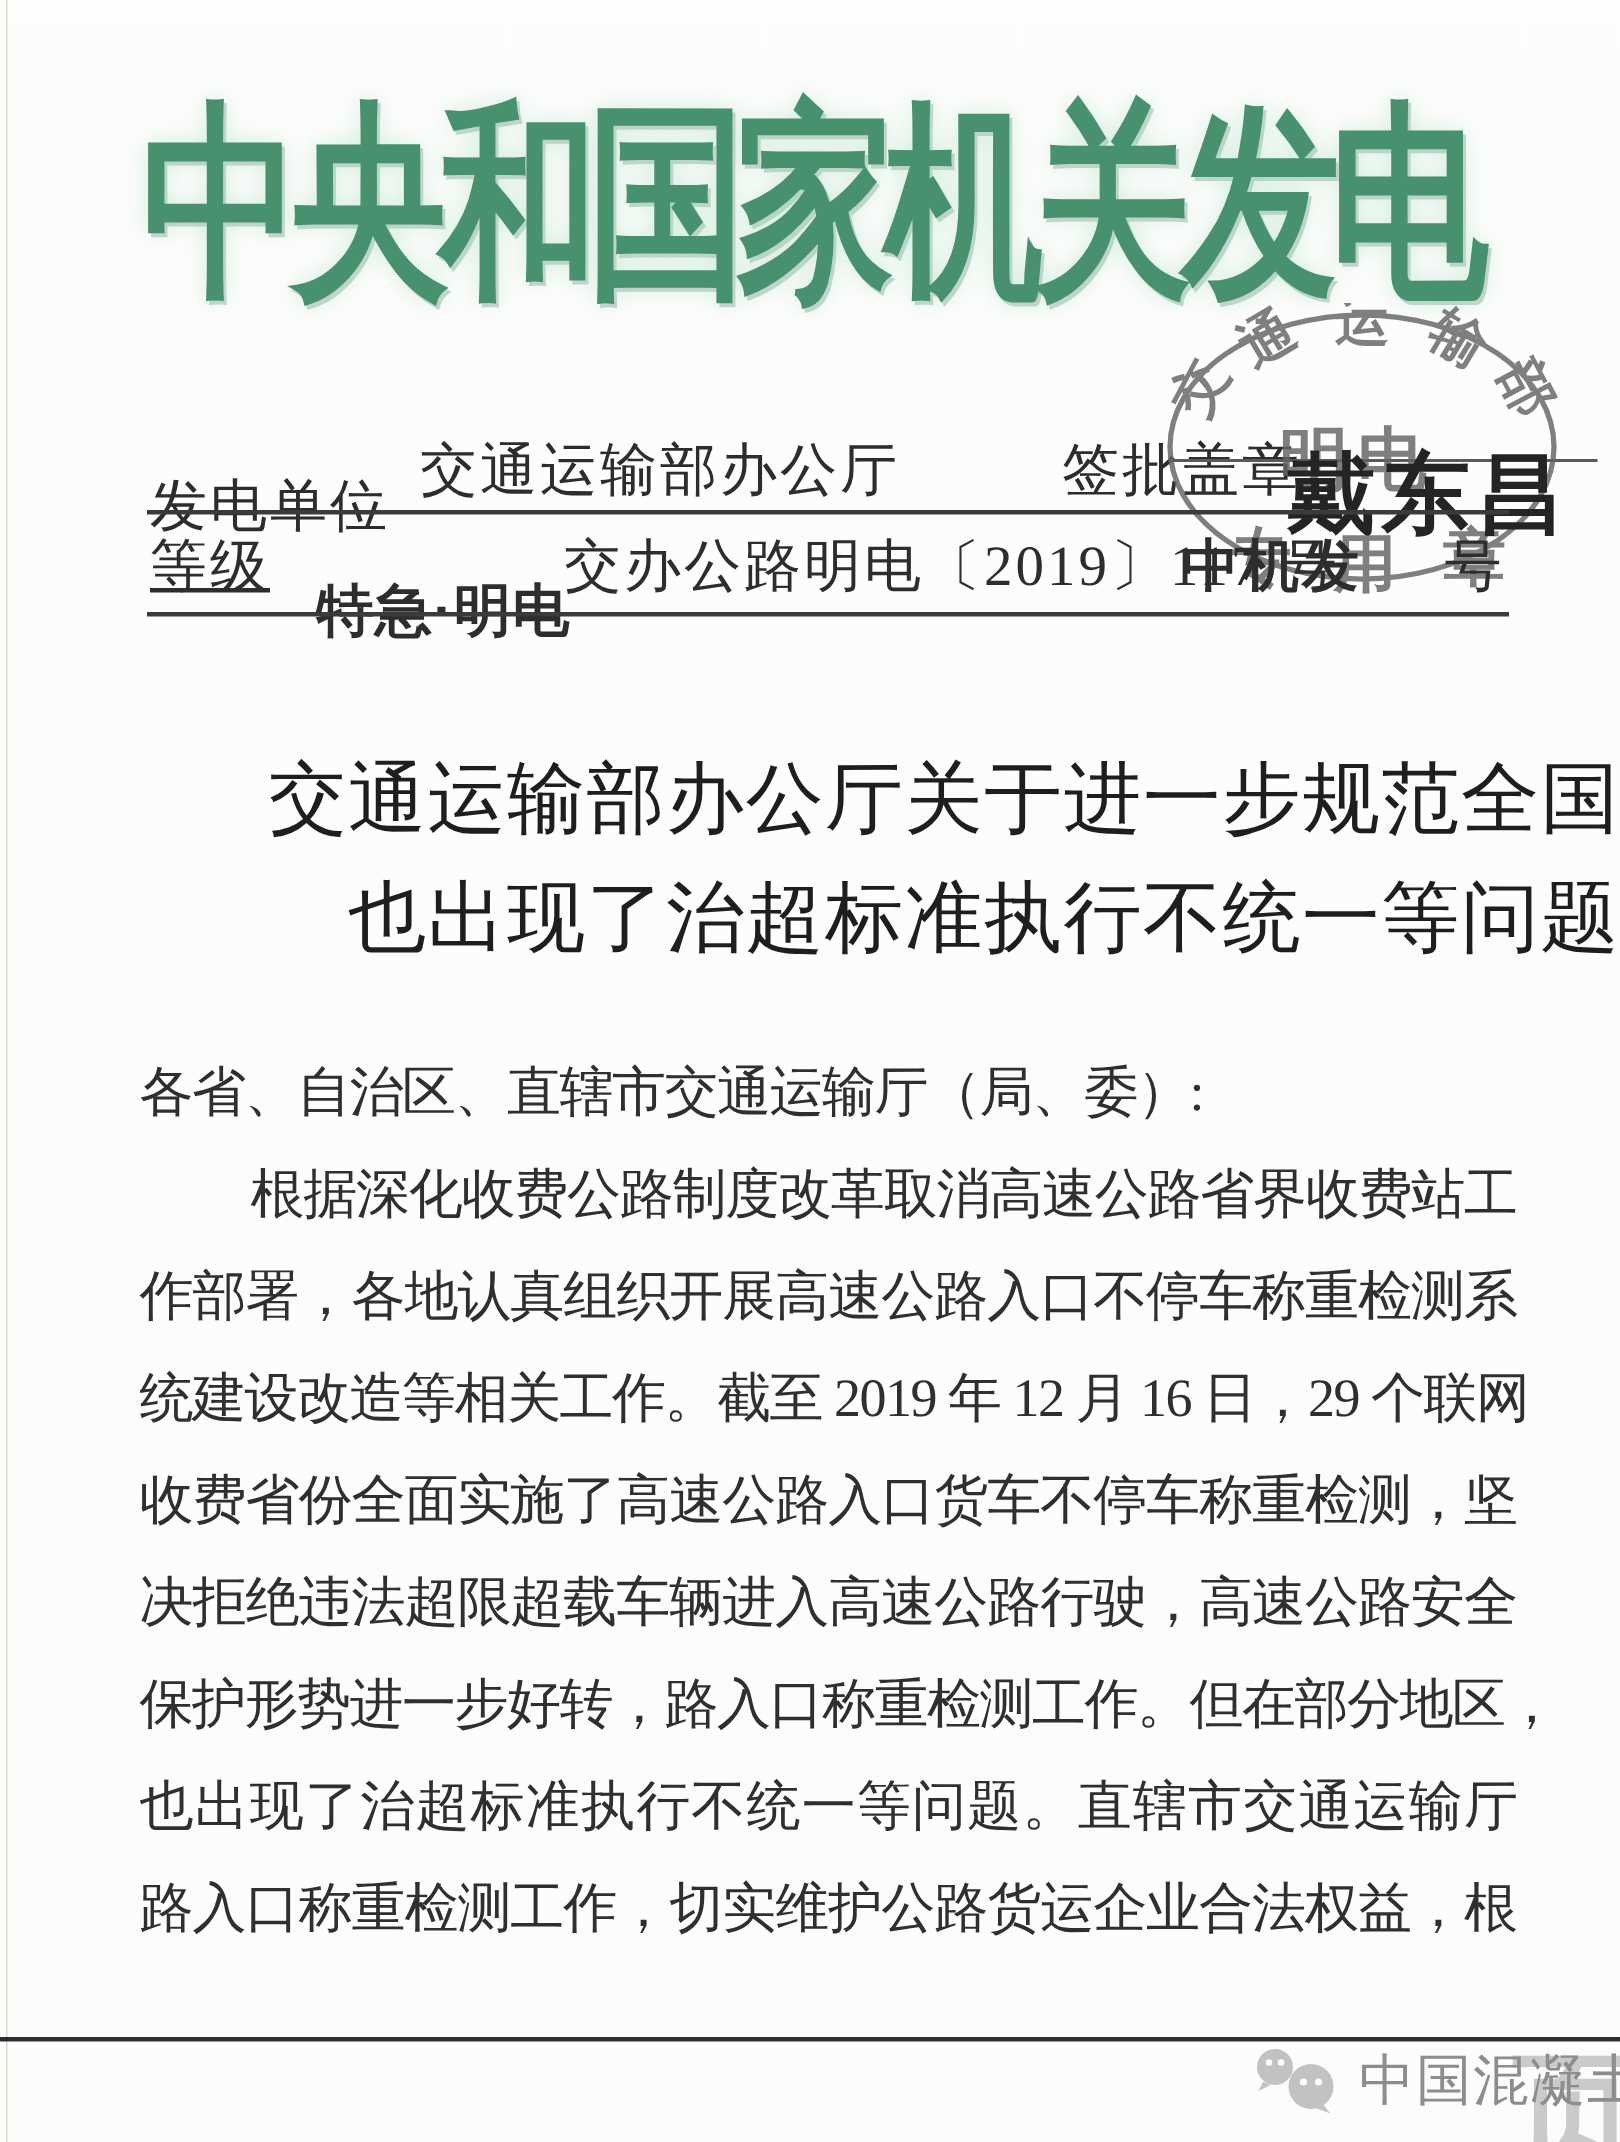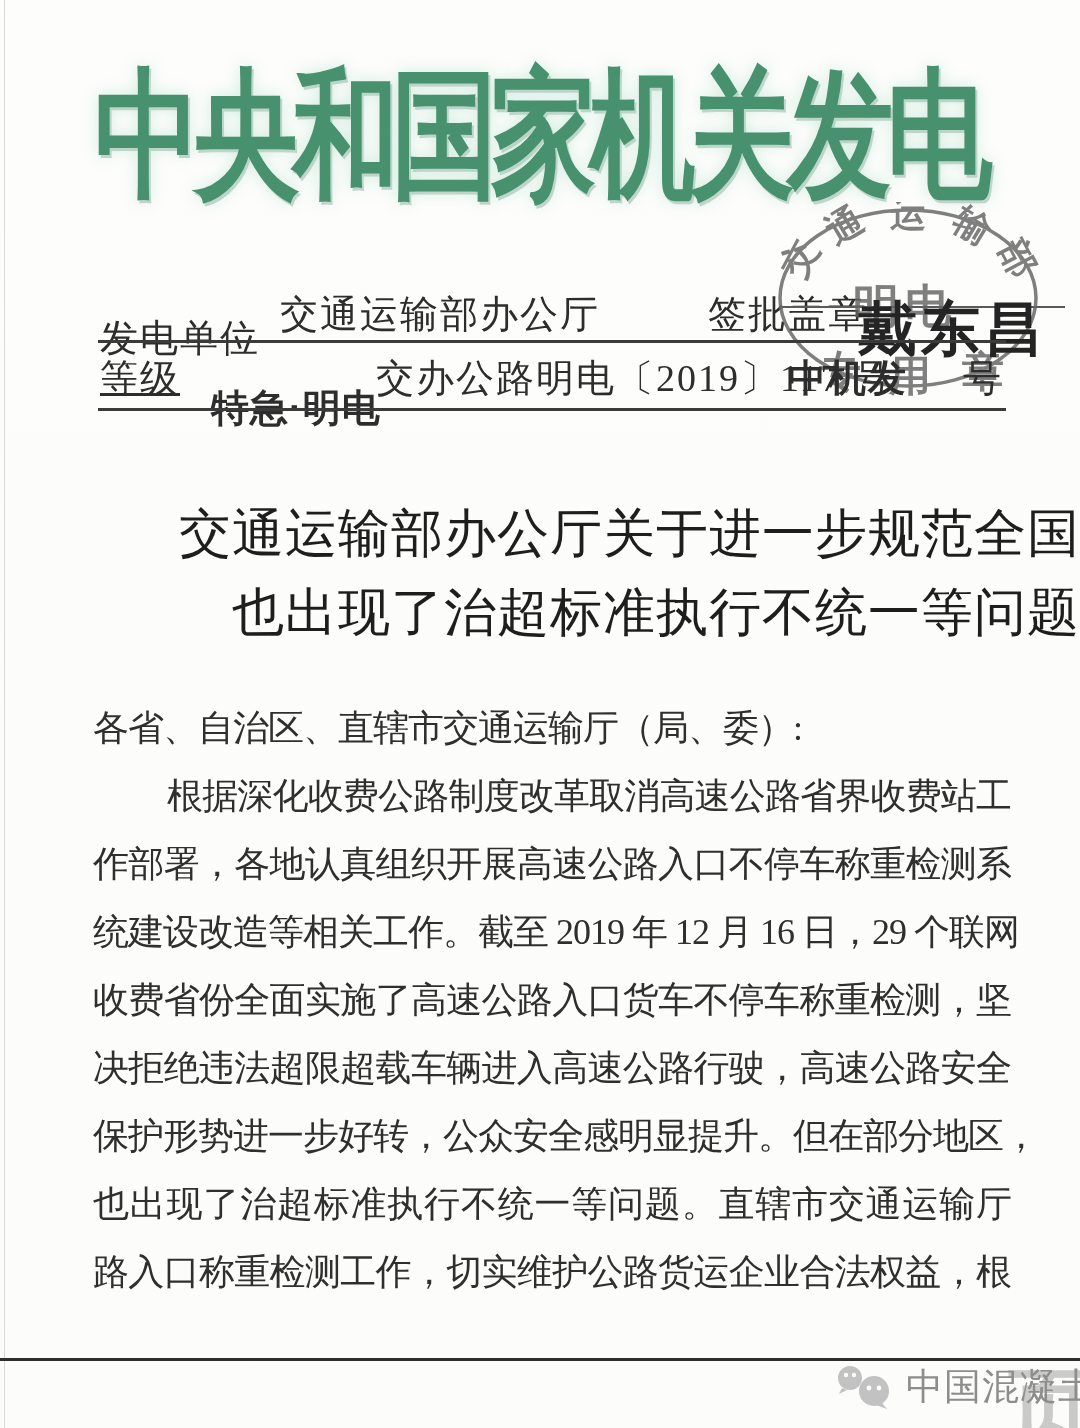--- a/index.html
+++ b/index.html
@@ -153,21 +153,21 @@
   </div>
 
   <div class="body-block">
     <div class="body-line">各省、自治区、直辖市交通运输厅（局、委）:</div>
     <div id="body-lines">
         <div class="body-line justify indent">根据深化收费公路制度改革取消高速公路省界收费站工</div>
         <div class="body-line justify">作部署，各地认真组织开展高速公路入口不停车称重检测系</div>
         <div class="body-line justify">统建设改造等相关工作。截至 2019 年 12 月 16 日，29 个联网</div>
         <div class="body-line justify">收费省份全面实施了高速公路入口货车不停车称重检测，坚</div>
         <div class="body-line justify">决拒绝违法超限超载车辆进入高速公路行驶，高速公路安全</div>
-        <div class="body-line justify">保护形势进一步好转，公众安全感明显提升。但在部分地区，</div>
+        <div class="body-line justify">保护形势进一步好转，路入口称重检测工作。但在部分地区，</div>
         <div class="body-line justify">也出现了治超标准执行不统一等问题。直辖市交通运输厅</div>
         <div class="body-line justify">路入口称重检测工作，切实维护公路货运企业合法权益，根</div>
       </div>
   </div>
 
   <div class="bottom-rule"></div>
 
   <div class="ghost-char">页</div>
 
   <div class="watermark">

